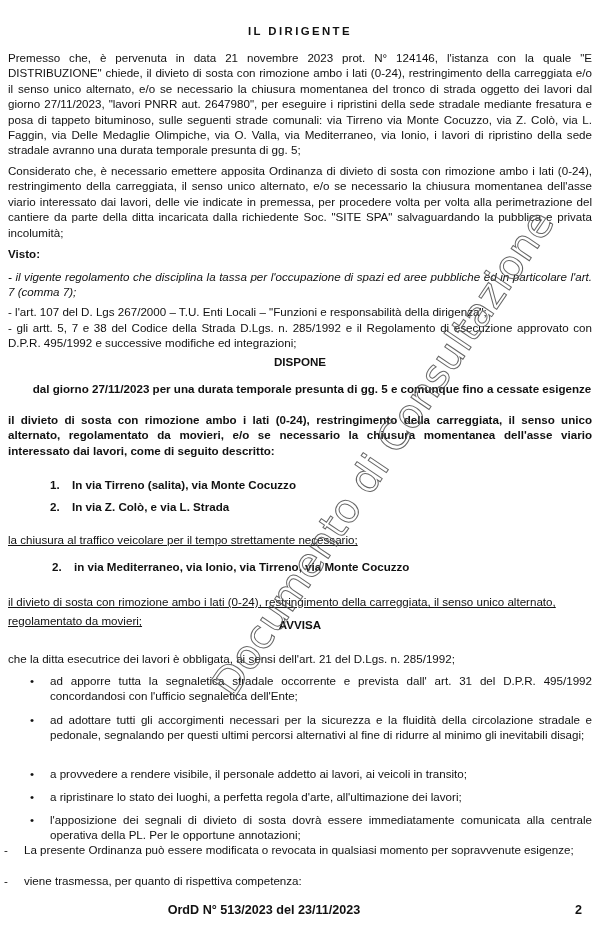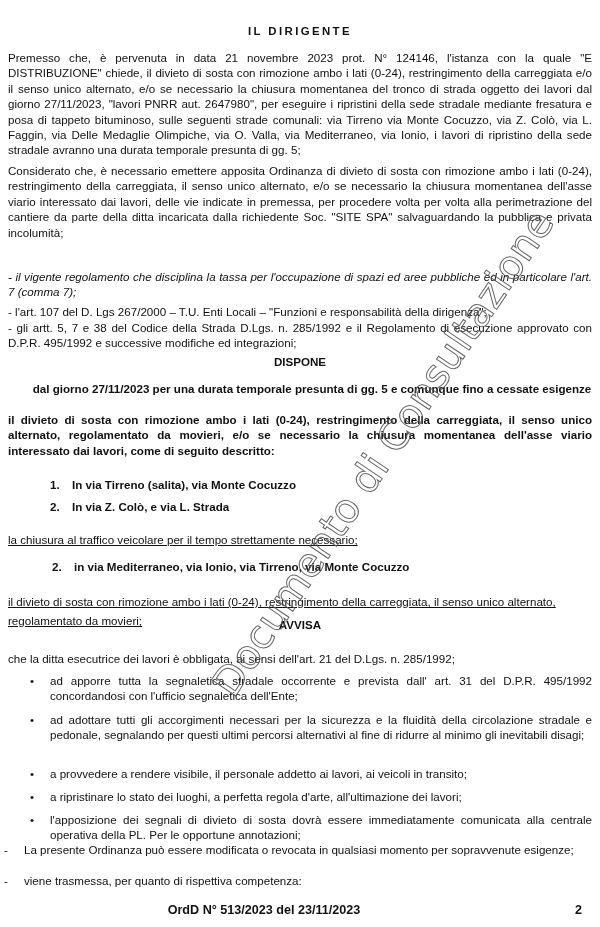--- a/index.html
+++ b/index.html
@@ -33,20 +33,21 @@
   <div class="heading title">IL DIRIGENTE</div>
 
   <div class="txt" style="top:50px;">
     <b>Premesso che,</b><span> è pervenuta in data 21 novembre 2023 prot. N° 124146, l'istanza con la quale "E DISTRIBUZIONE" chiede, il divieto di sosta con rimozione ambo i lati (0-24), restringimento della carreggiata e/o il senso unico alternato, e/o se necessario la chiusura momentanea del tronco di strada oggetto dei lavori dal giorno 27/11/2023, "lavori PNRR aut. 2647980", per eseguire i ripristini della sede stradale mediante fresatura e posa di tappeto bituminoso, sulle seguenti strade comunali: via Tirreno via Monte Cocuzzo, via Z. Colò, via L. Faggin, via Delle Medaglie Olimpiche, via O. Valla, via Mediterraneo,  via Ionio, i lavori di ripristino della sede stradale avranno una  durata temporale presunta di gg. 5;</span>
   </div>
 
   <div class="txt" style="top:163px;">
     <b>Considerato che,</b><span> è necessario emettere apposita Ordinanza di divieto di sosta con rimozione ambo i lati (0-24), restringimento della carreggiata, il senso unico alternato, e/o se necessario la chiusura momentanea dell'asse viario interessato dai lavori, delle vie indicate in premessa, per procedere volta per volta alla perimetrazione del cantiere da parte della ditta incaricata dalla richiedente Soc. "SITE SPA" salvaguardando la  pubblica e privata incolumità;</span>
   </div>
 
+  <div class="txt" style="top:246px;font-weight:bold;">Visto:</div>
   <div class="txt" style="top:269px;font-style:italic;">- il vigente regolamento che disciplina la tassa per l'occupazione di spazi ed aree pubbliche ed in particolare l'art. 7 (comma 7);</div>
   <div class="txt" style="top:304px;">- l'art. 107 del D. Lgs 267/2000 – T.U. Enti Locali – "Funzioni e responsabilità della dirigenza";</div>
   <div class="txt" style="top:320px;">- gli artt. 5, 7 e 38 del Codice della Strada D.Lgs. n. 285/1992 e il Regolamento di esecuzione approvato con D.P.R. 495/1992 e successive modifiche ed integrazioni;</div>
 
   <div class="heading" style="top:355px;">DISPONE</div>
 
   <div class="heading" style="top:382px;padding-left:12px;">dal giorno 27/11/2023  per una durata temporale presunta di gg. 5 e comunque fino  a cessate esigenze</div>
 
   <div class="txt" style="top:412px;font-weight:bold;">il divieto di sosta con rimozione ambo i lati (0-24), restringimento della carreggiata, il senso unico alternato, regolamentato da movieri, e/o se necessario la chiusura momentanea dell'asse viario interessato dai lavori, come di seguito descritto:</div>
 

